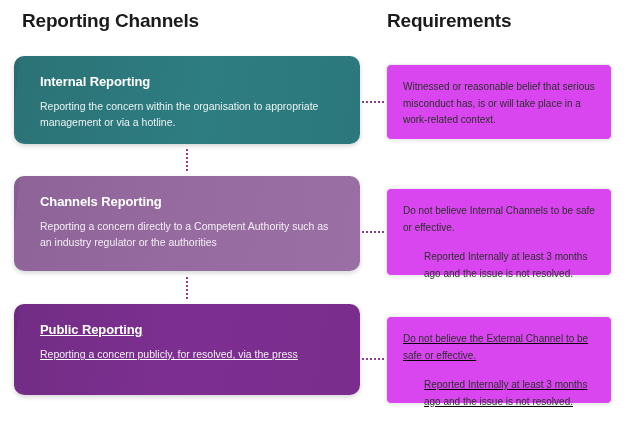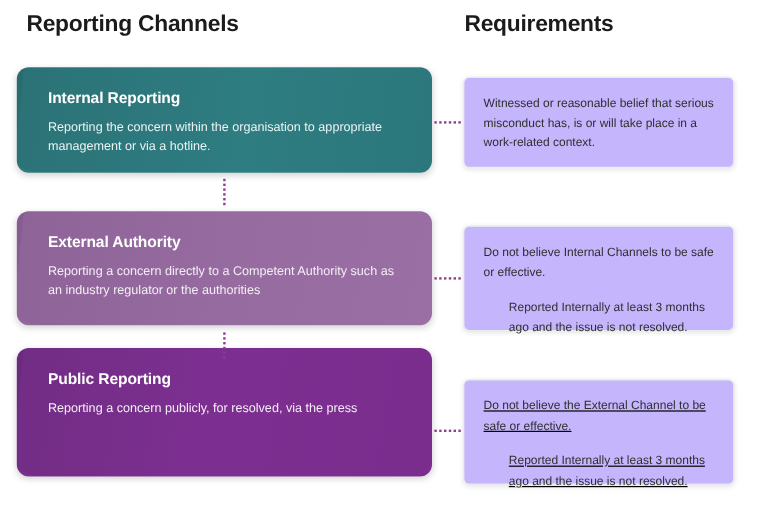--- a/index.html
+++ b/index.html
@@ -80,32 +80,33 @@
   }
   #card-internal .card-desc { color: #e9f3f3; }
 
   #card-external {
     top: 176px;
     height: 95px;
     background: linear-gradient(100deg, #8d6398 0%, #966ba0 50%, #9a6fa4 100%);
   }
 
   #card-public {
-    top: 290px;
-    height: 107px;
+    top: 304px;
+    height: 91px;
     background: linear-gradient(100deg, #722d85 0%, #7d2f91 50%, #7a2d8d 100%);
+    text-decoration: underline;
   }
 
   
   .req-box {
     position: absolute;
     left: 386px;
     width: 226px;
     box-sizing: border-box;
-    background: #c4b5fd;
+    background: #d946ef;
     border: 1px solid #ececec;
     border-radius: 5px;
     box-shadow: 0 1px 4px rgba(0,0,0,0.10);
     padding: 14px 16px;
   }
   .req-text {
     font-size: 10px;
     line-height: 1.65;
     color: #2f2f2f;
     margin: 0;
@@ -149,21 +150,21 @@
     <div class="texture"></div>
     <div class="card-inner">
       <p class="card-title">Internal Reporting</p>
       <p class="card-desc">Reporting the concern within the organisation to appropriate management or via a hotline.</p>
     </div>
   </div>
 
   <div class="channel-card" id="card-external">
     <div class="texture"></div>
     <div class="card-inner">
-      <p class="card-title">External Authority</p>
+      <p class="card-title">Channels Reporting</p>
       <p class="card-desc">Reporting a concern directly to a Competent Authority such as an industry regulator or the authorities</p>
     </div>
   </div>
 
   <div class="channel-card" id="card-public">
     <div class="texture"></div>
     <div class="card-inner">
       <p class="card-title">Public Reporting</p>
       <p class="card-desc">Reporting a concern publicly, for resolved, via the press</p>
     </div>

